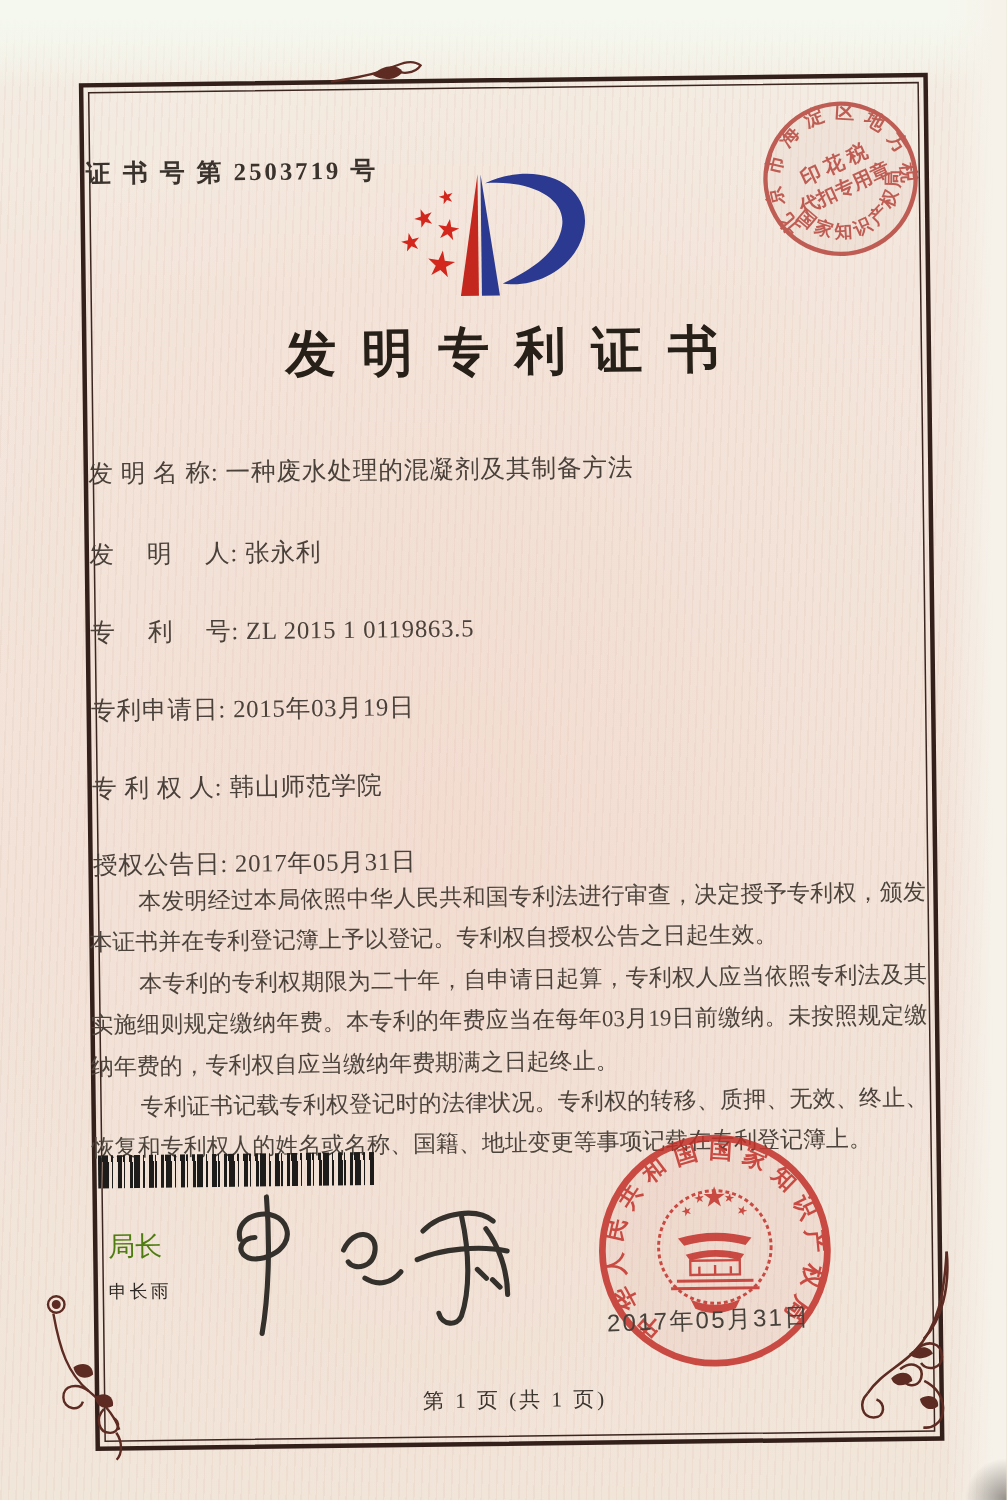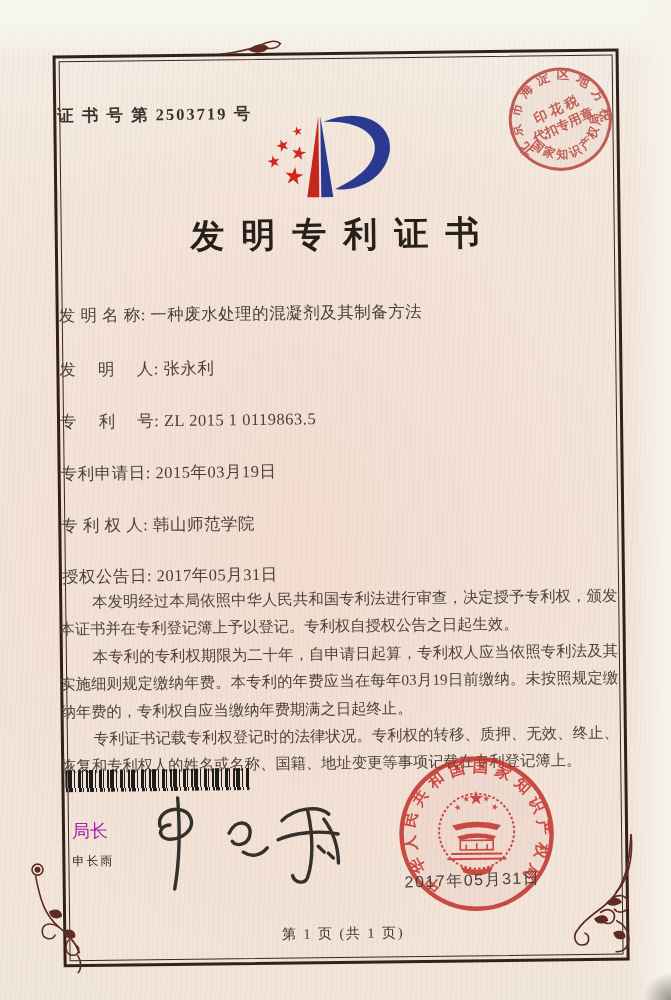--- a/index.html
+++ b/index.html
@@ -62,21 +62,21 @@
   .paras p{margin:0;text-indent:2.15em;}
   .barcode{
     position:absolute;left:62px;top:767px;width:184px;height:22px;
     background:repeating-linear-gradient(90deg,
       #1d1c1b 0 2px, rgba(0,0,0,0) 2px 3px,
       #1d1c1b 3px 7px, rgba(0,0,0,0) 7px 9px,
       #1d1c1b 9px 10px, rgba(0,0,0,0) 10px 13px,
       #1d1c1b 13px 16px, rgba(0,0,0,0) 16px 17px,
       #1d1c1b 17px 18px, rgba(0,0,0,0) 18px 21px);
   }
-  .director-title{position:absolute;left:68px;top:816px;font-size:18px;color:#a21caf;}
+  .director-title{position:absolute;left:68px;top:816px;font-size:18px;color:#4d7c0f;}
   .director-name{position:absolute;left:68px;top:850px;font-size:12px;color:#2f2a25;letter-spacing:2px;}
   .signature{position:absolute;left:128px;top:790px;}
   .main-seal{position:absolute;left:390px;top:753px;}
   .seal-date{
     position:absolute;left:400px;top:872px;
     font-size:16px;color:#46413b;letter-spacing:1.5px;transform:rotate(-1.2deg);
     font-family:"Liberation Sans","DejaVu Sans",sans-serif;
   }
   .tax-stamp{position:absolute;left:509px;top:66px;}
   .footer{

